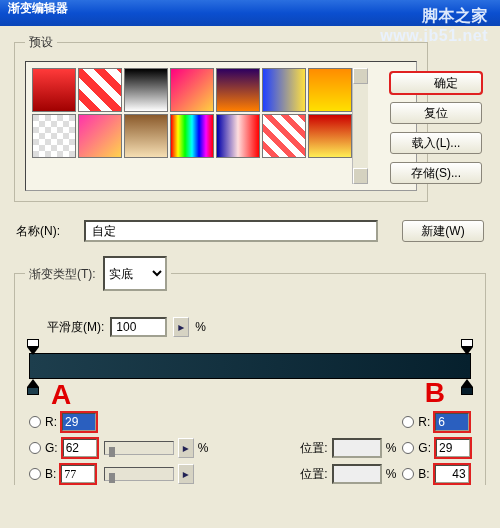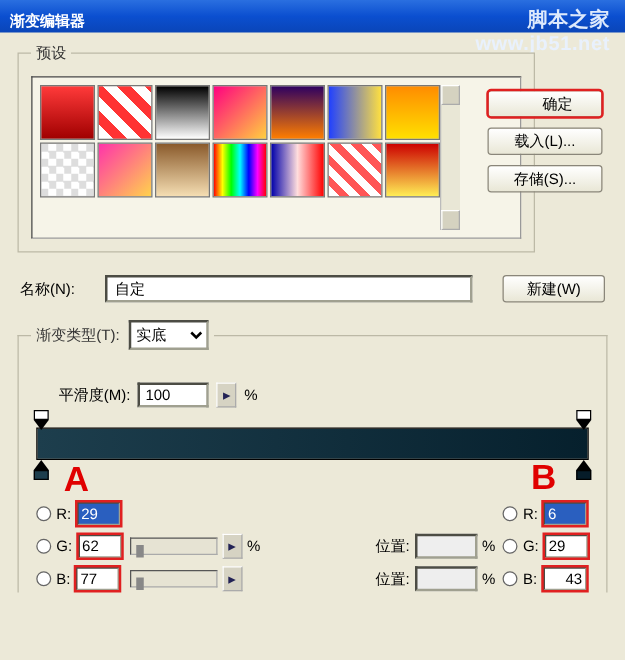--- a/index.html
+++ b/index.html
@@ -1,18 +1,18 @@
 <!DOCTYPE html>
 <html><head>
 <meta charset="utf-8">
 <style>
   *{box-sizing:border-box;margin:0;padding:0;font-family:"Microsoft YaHei","SimSun",Arial,sans-serif;font-size:12px;}
   body{background:#ece9d8;width:500px;height:528px;overflow:hidden;position:relative;}
   
-  .title-bar{height:26px;background:linear-gradient(#2a6fe0,#0b4fd0 50%,#0a45b8);color:#fff;display:flex;align-items:flex-end;padding:0 8px;font-weight:bold;font-size:13px;}
+  .title-bar{height:26px;background:linear-gradient(#2a6fe0,#0b4fd0 50%,#0a45b8);color:#fff;display:flex;align-items:flex-start;padding:0 8px;font-weight:bold;font-size:13px;}
   
   .panel{position:relative;width:100%;}
   fieldset.group{border:1px solid #bcb9a6;margin:8px 14px 0 14px;padding:10px;background:#ece9d8;}
   fieldset.group>legend{padding:0 4px;color:#333;}
   
   .presets-wrap{display:flex;gap:8px;}
   .preset-box{flex:1;height:130px;background:#f6f4e8;border:1px inset #999;display:flex;padding:6px 0 6px 6px;}
   .swatch-grid{display:grid;grid-template-columns:repeat(7,44px);grid-auto-rows:44px;gap:2px;}
   .swatch{width:44px;height:44px;border:1px solid #777;}
   .sw1{background:linear-gradient(#ff3a3a,#a00000);}
@@ -36,21 +36,21 @@
   .btn-col{position:absolute;right:18px;top:38px;width:92px;display:flex;flex-direction:column;gap:8px;}
   .win-btn{height:22px;background:linear-gradient(#fff,#e9e7d6);border:1px solid #8a867a;border-radius:3px;cursor:pointer;display:flex;align-items:center;justify-content:center;}
   .win-btn.primary{outline:2px solid #e02020;outline-offset:-1px;padding-left:20px;}
   
   .row{display:flex;align-items:center;gap:24px;margin:12px 16px 0 16px;}
   .label{white-space:nowrap;}
   .text-in{flex:1;height:22px;background:#fff;border:2px inset #a0a090;padding:2px 6px;}
   .new-btn{width:82px;}
   
   .inner-row{display:flex;align-items:center;gap:6px;margin:16px 0;}
-  select{height:24px;background:#fff;border:2px inset #a0a090;min-width:64px;}
+  select{height:35px;background:#fff;border:2px inset #a0a090;min-width:64px;}
   .mini-in{height:20px;background:#fff;border:2px inset #a0a090;width:57px;padding:1px 4px;}
   .arrow{width:16px;height:20px;background:#d6d3c3;border:1px outset #fff;color:#225;display:flex;align-items:center;justify-content:center;cursor:pointer;}
   
   .grad-area{position:relative;margin:16px 4px 32px 4px;}
   .grad-bar{height:26px;background:linear-gradient(90deg,#1d3e4d,#06202d);border:1px solid #000;}
   .opstop,.colstop{position:absolute;width:12px;height:14px;}
   .opstop{top:-14px;}
   .colstop{bottom:-14px;}
   .stop-shape{width:0;height:0;border-left:6px solid transparent;border-right:6px solid transparent;}
   .opstop .stop-shape{border-top:8px solid #000;}
@@ -107,20 +107,23 @@
         </div>
       </div>
     </div>
   </fieldset>
 
   <div class="btn-col">
     <div class="win-btn primary">
         <span>确定</span>
       </div>
     <div class="win-btn">
+        <span>复位</span>
+      </div>
+    <div class="win-btn">
         <span>载入(L)...</span>
       </div>
     <div class="win-btn">
         <span>存储(S)...</span>
       </div>
   </div>
 
   <div class="row" style="margin-top:18px;">
     <span class="label">名称(N):</span>
     <input class="text-in" value="自定" style="">
@@ -173,21 +176,21 @@
           <input class="mini-in redbox" style="width: 36px; background: rgb(42, 95, 191); color: rgb(255, 255, 255);" value="29">
         </div>
         <div class="rgb-row">
           <span class="rad"></span>
           <span>G:</span>
           <input class="mini-in redbox" style="width: 36px;" value="62">
         </div>
         <div class="rgb-row">
           <span class="rad"></span>
           <span>B:</span>
-          <input class="mini-in redbox" style="width: 36px;" value="77">
+          <input class="mini-in redbox" style="width: 36px; font-family: Liberation Serif, serif;" value="77">
         </div>
       </div>
 
       <div class="rgb-col" style="flex:1;">
         <div class="rgb-row">&nbsp;</div>
         <div class="rgb-row">
           <div class="slider"></div>
           <div class="arrow">▸</div>
           <span>%</span>
           <span style="flex:1"></span>

